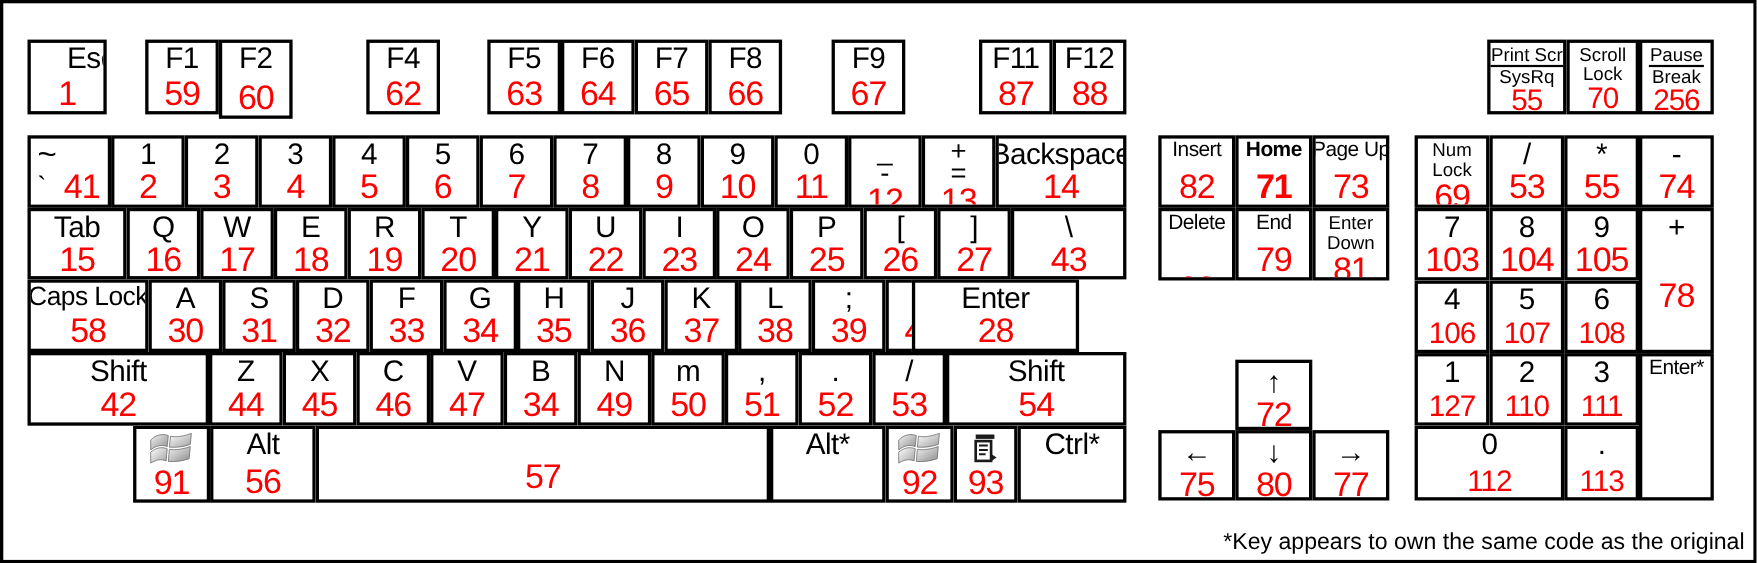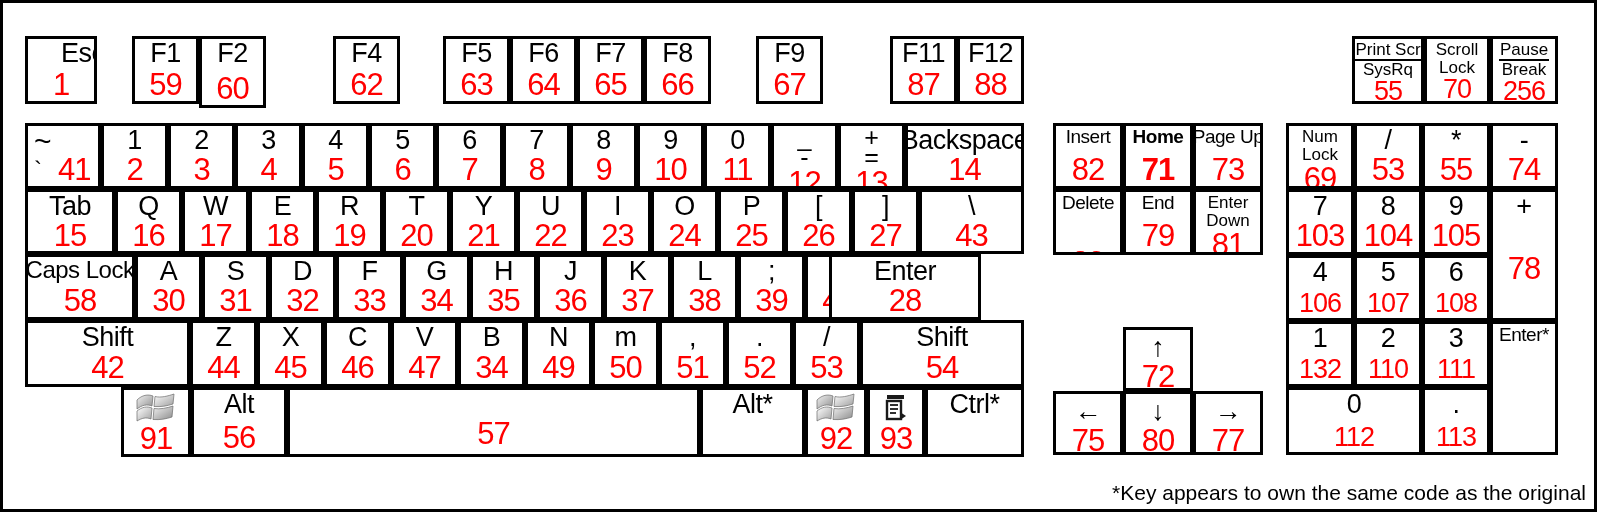--- a/index.html
+++ b/index.html
@@ -539,21 +539,21 @@
     <span class="lbl">5</span>
     <span class="code sm">107</span>
   </div>
   <div class="key" style="left:1419px; top:252px; width:68px; height:66px;">
     <span class="lbl">6</span>
     <span class="code sm">108</span>
   </div>
 
   <div class="key" style="left:1283px; top:318px; width:68px; height:66px;">
     <span class="lbl">1</span>
-    <span class="code sm">132</span>
+    <span class="code sm">127</span>
   </div>
   <div class="key" style="left:1351px; top:318px; width:68px; height:66px;">
     <span class="lbl">2</span>
     <span class="code sm">110</span>
   </div>
   <div class="key" style="left:1419px; top:318px; width:68px; height:66px;">
     <span class="lbl">3</span>
     <span class="code sm">111</span>
   </div>
   <div class="key" style="left:1487px; top:318px; width:68px; height:134px;">

